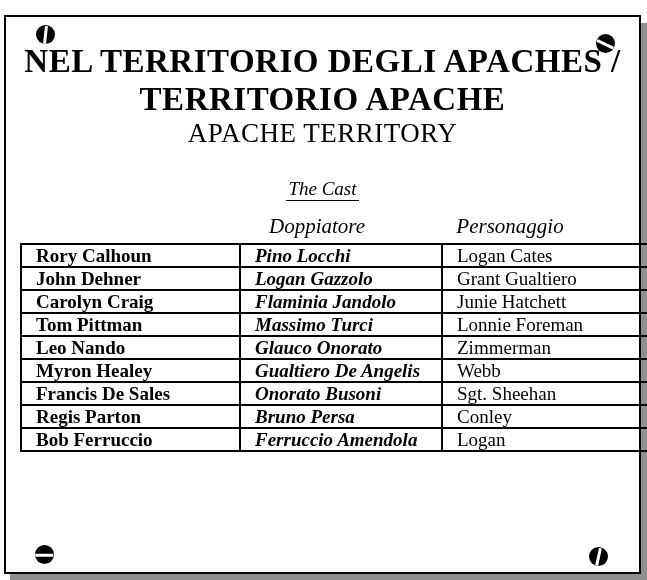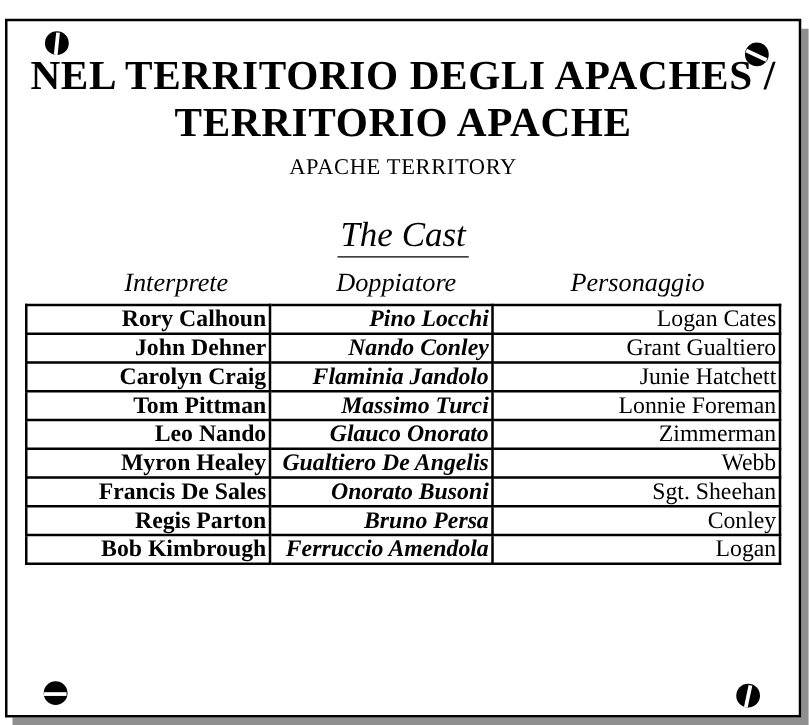--- a/index.html
+++ b/index.html
@@ -50,28 +50,28 @@
     margin: 25px 8px 0 8px;
     text-align: center;
     font-size: 33px;
     line-height: 38px;
     font-weight: bold;
     letter-spacing: 0.5px;
   }
   .subtitle {
     margin-top: 0;
     text-align: center;
-    font-size: 18px;
+    font-size: 27px;
     line-height: 30px;
     letter-spacing: 0.5px;
   }
   .cast-title {
     margin-top: 28px;
     text-align: center;
-    font-size: 28px;
+    font-size: 19px;
     line-height: 26px;
     font-style: italic;
   }
   .cast-title .underline {
     border-bottom: 1.5px solid #000000;
     padding: 0 2px 1px 2px;
   }
   .col-headers {
     position: relative;
     height: 28px;
@@ -91,22 +91,22 @@
 
   table.cast {
     border-collapse: collapse;
     margin: 3px 0 0 14px;
     width: 597px;
     table-layout: fixed;
   }
   table.cast td {
     border: 2px solid #000000;
     height: 21px;
-    padding: 0 2px;
-    text-align: right;
+    padding: 0 14px;
+    text-align: left;
     vertical-align: middle;
     font-size: 19px;
     line-height: 21px;
     white-space: nowrap;
     overflow: hidden;
   }
   td.c1 { width: 189px; font-weight: bold; }
   td.c2 { width: 172px; font-style: italic; font-weight: bold; }
   td.c3 { width: 224px; }
 </style>
@@ -133,35 +133,34 @@
     <span>TERRITORIO APACHE</span>
   </h1>
 
   <div class="subtitle">APACHE TERRITORY</div>
 
   <div class="cast-title">
     <span class="underline">The Cast</span>
   </div>
 
   <div class="col-headers">
-    <span class="col-h pos1">Interprete</span>
     <span class="col-h pos2">Doppiatore</span>
     <span class="col-h pos3">Personaggio</span>
   </div>
 
   <table class="cast">
     <tbody>
       <tr>
         <td class="c1">Rory Calhoun</td>
         <td class="c2">Pino Locchi</td>
         <td class="c3">Logan Cates</td>
       </tr>
       <tr>
         <td class="c1">John Dehner</td>
-        <td class="c2">Nando Conley</td>
+        <td class="c2">Logan Gazzolo</td>
         <td class="c3">Grant Gualtiero</td>
       </tr>
       <tr>
         <td class="c1">Carolyn Craig</td>
         <td class="c2">Flaminia Jandolo</td>
         <td class="c3">Junie Hatchett</td>
       </tr>
       <tr>
         <td class="c1">Tom Pittman</td>
         <td class="c2">Massimo Turci</td>
@@ -181,20 +180,20 @@
         <td class="c1">Francis De Sales</td>
         <td class="c2">Onorato Busoni</td>
         <td class="c3">Sgt. Sheehan</td>
       </tr>
       <tr>
         <td class="c1">Regis Parton</td>
         <td class="c2">Bruno Persa</td>
         <td class="c3">Conley</td>
       </tr>
       <tr>
-        <td class="c1">Bob Kimbrough</td>
+        <td class="c1">Bob Ferruccio</td>
         <td class="c2">Ferruccio Amendola</td>
         <td class="c3">Logan</td>
       </tr>
     </tbody>
   </table>
 
 </div>
 
 </body></html>

